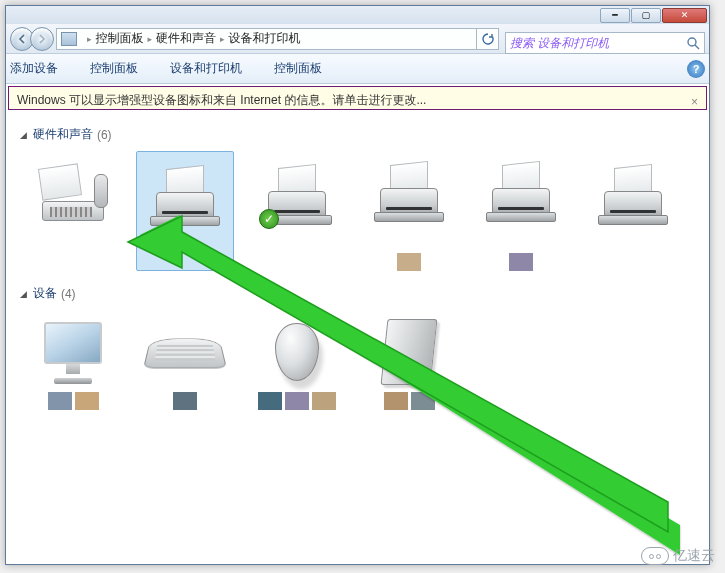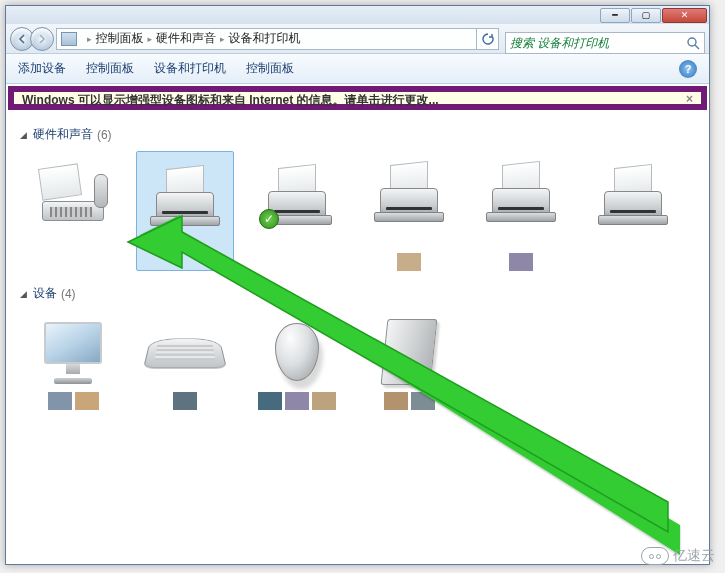--- a/index.html
+++ b/index.html
@@ -13,28 +13,28 @@
 .tb-close { background: linear-gradient(#e07a7a,#c64a3a); color: #fff; border-color: #8a3c32; width: 45px; }
 
 .navbar { height: 30px; background: linear-gradient(#f2f6fb,#e1e9f2); display: flex; align-items: center; border-bottom: 1px solid #bfcedd; padding: 0 4px; }
 .nav-arrows { display: flex; align-items: center; margin-right: 6px; }
 .nav-circle { width: 24px; height: 24px; border-radius: 50%; background: radial-gradient(#f4f8fc,#c0d1e1 60%,#90a8be); border: 1px solid #7e97af; display: flex; align-items: center; justify-content: center; margin-right: -4px; box-shadow: inset 0 4px 4px #fff; }
 .nav-circle svg { width: 10px; height: 10px; }
 .addr { flex: 1; height: 22px; border: 1px solid #a7b8c8; background: #fdfefe; display: flex; align-items: center; font-size: 12px; color: #222; padding: 0 4px; }
 .addr .pc-icon { width: 16px; height: 14px; background: linear-gradient(#cfe0f0,#a8c2d9); border: 1px solid #7a94ab; margin-right: 6px; }
 .addr .sep { margin: 0 4px; color: #888; font-size: 9px; }
 .addr-refresh { width: 22px; height: 22px; border: 1px solid #a7b8c8; border-left: none; background: #fdfefe; display: flex; align-items: center; justify-content: center; margin-right: 6px; }
-.search { width: 200px; height: 22px; border: 1px solid #a7b8c8; background: #fff; display: flex; align-items: center; font-size: 12px; color: #15803d; padding: 0 4px; font-style: italic; margin-top: 9px; }
+.search { width: 200px; height: 22px; border: 1px solid #a7b8c8; background: #fff; display: flex; align-items: center; font-size: 12px; color: #8b5cf6; padding: 0 4px; font-style: italic; margin-top: 9px; }
 .search svg { margin-left: auto; }
 
-.toolbar { height: 30px; background: linear-gradient(#f7fbff,#e4eef8); border-bottom: 1px solid #bfcedd; display: flex; align-items: center; font-size: 12px; color: #1a3e6e; padding: 0 12px; gap: 20px; }
+.toolbar { height: 30px; background: linear-gradient(#f7fbff,#e4eef8); border-bottom: 1px solid #bfcedd; display: flex; align-items: center; font-size: 12px; color: #1a3e6e; padding: 0 4px; gap: 32px; }
 .toolbar .spacer { flex: 1; }
 .help-icon { width: 18px; height: 18px; border-radius: 50%; background: radial-gradient(#8fc5f2,#2a6db5); color: #fff; display: flex; align-items: center; justify-content: center; font-size: 11px; font-weight: bold; }
 
-.infobar { height: 24px; background: #fffde6; border: 6px solid #701a75; margin: 2px; display: flex; align-items: flex-start; font-size: 12px; color: #333; padding: 0 8px; font-weight: bold; }
+.infobar { height: 24px; background: #fffde6; border: 1px solid #701a75; margin: 2px; display: flex; align-items: flex-end; font-size: 12px; color: #333; padding: 0 8px; }
 .infobar .close-x { margin-left: auto; color: #888; cursor: pointer; }
 
 .content { padding: 8px 14px; }
 .group-header { display: flex; align-items: center; font-size: 12px; color: #1a3e6e; margin: 6px 0 8px; }
 .group-header .tri { font-size: 9px; margin-right: 6px; color: #555; }
 .group-header .count { color: #777; margin-left: 4px; }
 
 .items { display: flex; flex-wrap: wrap; gap: 16px 14px; margin-left: 4px; }
 .item { width: 98px; height: 120px; display: flex; flex-direction: column; align-items: center; justify-content: flex-start; padding-top: 6px; border-radius: 2px; }
 .item.selected { background: #cde6f7; border: 1px solid #7bb2e0; }

